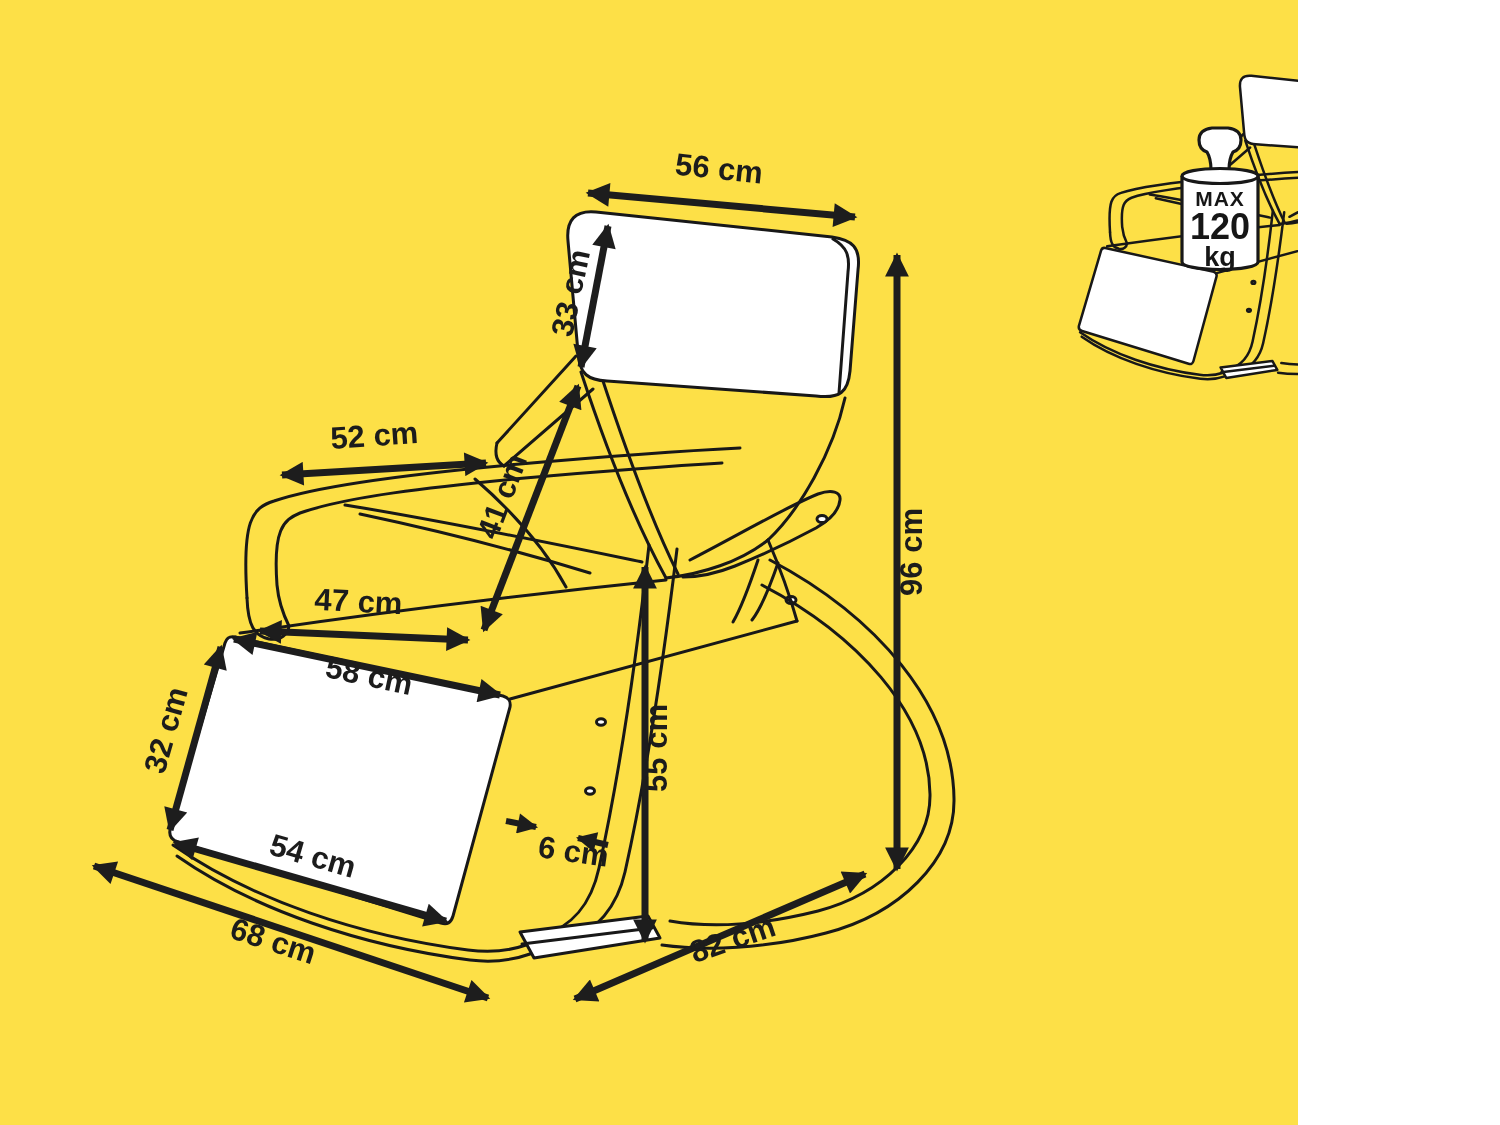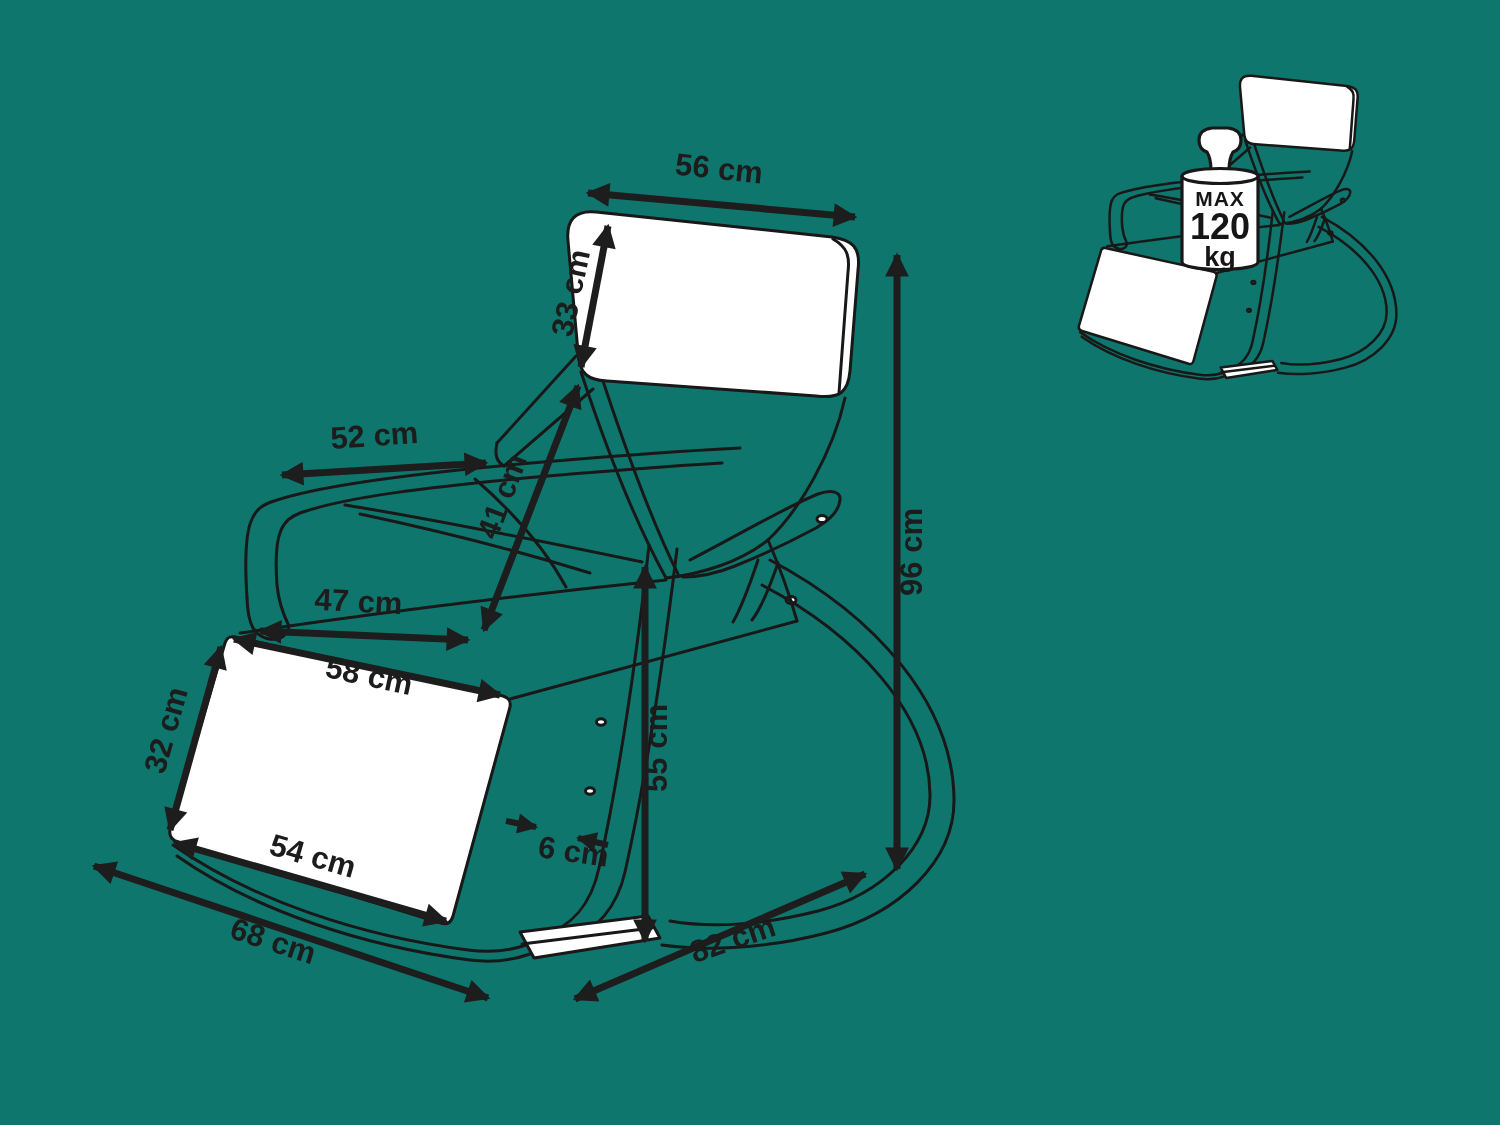--- a/index.html
+++ b/index.html
@@ -1,20 +1,20 @@
 <!DOCTYPE html>
 <html><head>
 <meta charset="utf-8">
 <style>
   html, body { margin: 0; padding: 0; background: #ffffff; }
   .stage {
     position: relative;
-    width: 1500px;
+    width: 1298px;
     height: 1125px;
-    background: #0f766e;
+    background: #fde047;
     overflow: hidden;
     font-family: "Liberation Sans", sans-serif;
   }
   svg { display: block; }
   .art path, .art line { fill: none; stroke: #181818; stroke-width: inherit; stroke-linecap: round; stroke-linejoin: round; }
   .art .filled { fill: #ffffff; }
   .art .rivet { fill: #ffffff; stroke: #181818; }
   .dim line { stroke: #1d1d1d; stroke-width: 7px; stroke-linecap: butt; }
   .dim .thin { stroke-width: 6px; }
   .dim-label {

